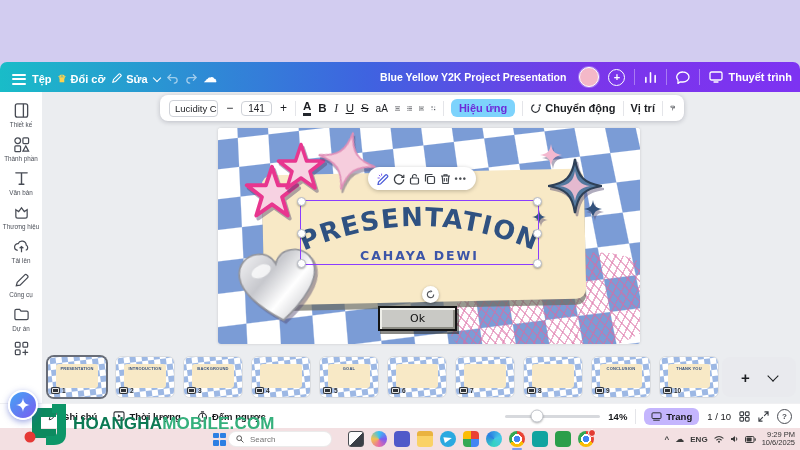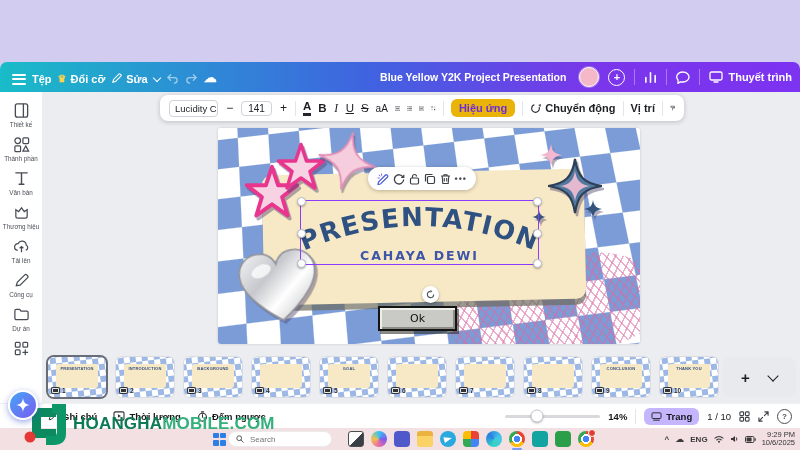--- a/index.html
+++ b/index.html
@@ -36,21 +36,21 @@
            gap:7px;padding:0 9px;font-size:11px;color:#1d1f23;z-index:5;box-sizing:border-box}
   .font-box{border:1px solid #cfd2d8;border-radius:4px;font-size:9.5px;padding:2px 5px;width:88px;
             white-space:nowrap;overflow:hidden}
   .sizev{border:1px solid #cfd2d8;border-radius:4px;padding:1px 6px;font-size:10px}
   .szbtn{font-size:12px;padding:0 1px}
   .tsep{width:1px;height:15px;background:#e4e5e9;flex:0 0 auto}
   .fmt{font-size:11.5px;width:12px;text-align:center}
   .colorA{font-weight:700;border-bottom:3px solid #23262c;line-height:1.05}
   .b{font-weight:700}.i{font-style:italic;font-family:"Liberation Serif",serif}.u{text-decoration:underline}
   .s{text-decoration:line-through}
-  .pill-effects{background:#eab308;color:#6d2bd9;font-weight:700;border-radius:6px;padding:3px 8px;white-space:nowrap}
+  .pill-effects{background:#7dd3fc;color:#6d2bd9;font-weight:700;border-radius:6px;padding:3px 8px;white-space:nowrap}
   .plain-lbl{font-weight:700;white-space:nowrap;display:flex;align-items:center;gap:4px}
   
   .sidebar{position:absolute;left:0;top:92px;width:42px;height:311px;background:#fff;z-index:3;
            display:flex;flex-direction:column;align-items:center;padding-top:6px;box-sizing:border-box}
   .sb-item{display:flex;flex-direction:column;align-items:center;gap:2px;padding:4px 0;width:42px;color:#474b54}
   .sb-item span{font-size:6.3px;color:#4a4e57;white-space:nowrap}
   
   .canvas{position:absolute;left:42px;top:92px;right:0;height:311px;background:#ebedf0;overflow:hidden;z-index:1}
   .slide{position:absolute;left:176px;top:36px;width:422px;height:216px;background:#fff;border-radius:3px;
          overflow:hidden;box-shadow:0 0 3px rgba(0,0,0,.15)}

